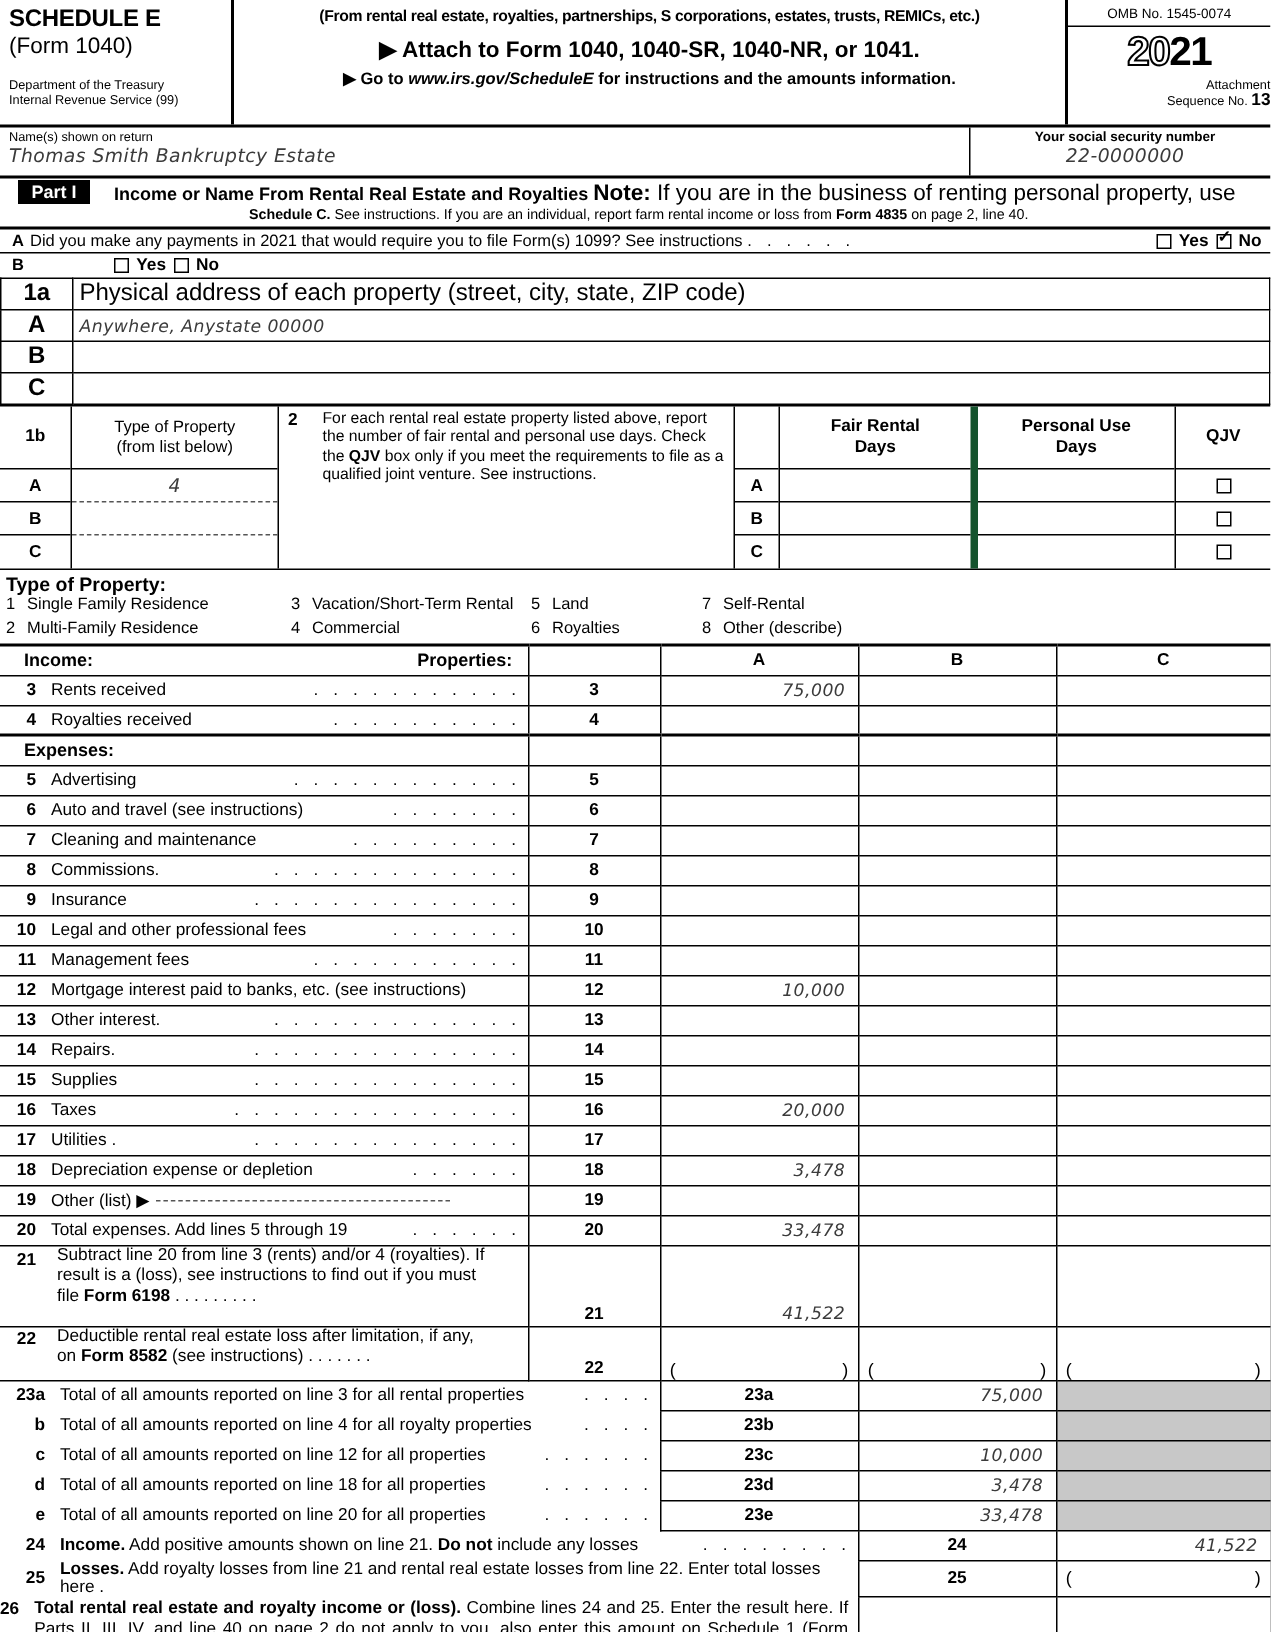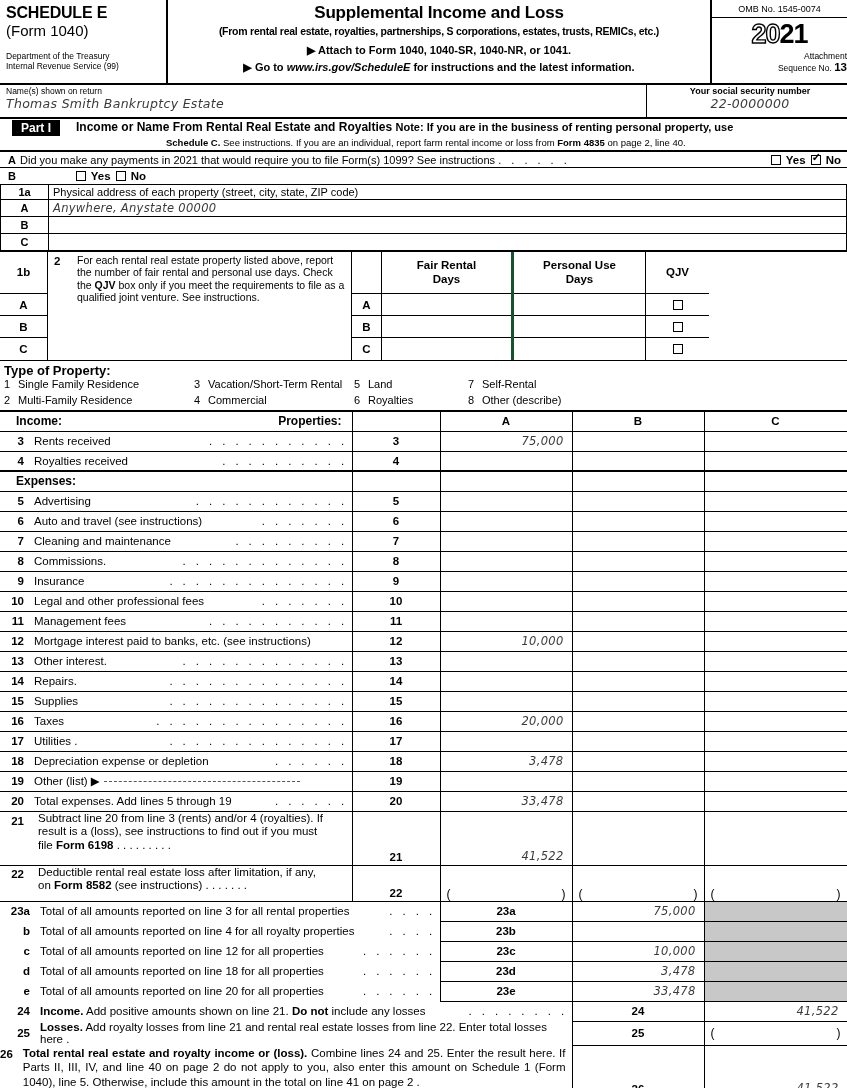--- a/index.html
+++ b/index.html
@@ -6,28 +6,28 @@
   html, body { margin:0; padding:0; background:#fff; }
   body {
     width:847px; height:1088px;
     font-family:"Liberation Sans", sans-serif;
     color:#000; font-size:11px; position:relative;
   }
   .form { width:847px; height:1088px; position:relative; }
 
   
   .header { display:flex; border-bottom:2px solid #000; height:85px; }
-  .hdr-left { width:168px; padding:4px 4px 0 6px; border-right:2px solid #000; }
+  .hdr-left { width:156px; padding:4px 4px 0 6px; border-right:2px solid #000; }
   .hdr-left .sched { font-size:16px; font-weight:bold; letter-spacing:-0.2px; line-height:1.12; }
   .hdr-left .f1040 { font-size:15px; font-weight:normal; line-height:1.15; }
   .hdr-left .dept { font-size:8.5px; line-height:1.18; margin-top:12px; }
   .hdr-mid { flex:1; text-align:center; padding-top:3px; border-right:2px solid #000; }
   .hdr-mid .title { font-size:17px; font-weight:bold; letter-spacing:-0.2px; }
   .hdr-mid .sub { font-size:10.5px; font-weight:bold; margin-top:2px; letter-spacing:-0.25px; }
-  .hdr-mid .attach { font-size:11px; font-weight:bold; margin-top:7px; }
+  .hdr-mid .attach { font-size:15px; font-weight:bold; margin-top:7px; }
   .hdr-mid .goto { font-size:11px; font-weight:bold; margin-top:4px; }
   .hdr-mid .goto i { font-style:italic; }
   .hdr-right { width:135px; text-align:center; }
   .hdr-right .omb { font-size:9px; padding:4px 0 3px; border-bottom:1px solid #000; }
   .yearline { font-size:27px; font-weight:bold; line-height:1; margin-top:3px; letter-spacing:-1px; }
   .yearline .hollow { color:#fff; -webkit-text-stroke:1.4px #000; }
   .hdr-right .attseq { font-size:8.5px; line-height:1.2; margin-top:3px; text-align:right; padding-left:10px; }
   .hdr-right .attseq b { font-size:11.5px; }
 
   
@@ -35,45 +35,45 @@
   .name-left { flex:1; border-right:1px solid #000; padding:1px 0 0 6px; }
   .name-right { width:200px; padding:1px 0 0 6px; text-align:center; }
   .cap { font-size:8.5px; }
   .cap-b { font-size:9px; font-weight:bold; }
   .handwrite { font-family:"DejaVu Sans", sans-serif; font-style:italic; font-size:12.5px; color:#3b3b3b; letter-spacing:0.3px; }
 
   
   .partrow { display:flex; padding:1px 0 0 0; }
   .partbadge { background:#000; color:#fff; font-weight:bold; font-size:12px; padding:1px 9px 2px; margin-left:12px; height:16px; line-height:14px; }
   .part-title { font-weight:bold; font-size:12px; margin-left:16px; }
-  .part-note { font-size:11px; font-weight:bold; }
+  .part-note { font-size:15px; font-weight:normal; }
   .part-line2 { font-size:9.5px; margin:1px 0 2px 166px; }
 
   .qrow { display:flex; align-items:center; font-size:11px; height:17px; border-top:1px solid #000; }
   .qrow.first { border-top:2px solid #000; }
   .qletter { font-weight:bold; width:20px; text-align:right; padding-right:4px; }
   .qtext { flex:1; }
   .dots { letter-spacing:3.5px; }
   .chk { display:inline-block; width:10px; height:10px; border:1.2px solid #000; vertical-align:-1px; position:relative; }
   .chk.checked::after { content:"✓"; position:absolute; left:0px; top:-4px; font-size:11px; line-height:11px; }
   .ynpair { width:132px; display:flex; justify-content:flex-end; align-items:center; gap:5px; font-weight:bold; font-size:11.5px; padding-right:6px; }
 
   
   .tbl { border-collapse:collapse; width:847px; }
-  .tbl td { border:1px solid #000; font-size:11px; padding:1px 4px; }
+  .tbl td { border:1px solid #000; font-size:16px; padding:1px 4px; }
   .lbl-col { width:48px; text-align:center; font-weight:bold; }
   .r-addr { height:17px; }
 
   
   .b1b { display:flex; border-top:1px solid #000; border-bottom:1px solid #000; }
   .c-1b { width:48px; border-right:1px solid #000; }
   .c-type { width:138px; border-right:1px solid #000; }
   .c-2 { width:304px; border-right:1px solid #000; padding:2px 4px 0 5px; position:relative; }
   .c-abc { width:30px; border-right:1px solid #000; }
-  .c-frd { width:132px; border-right:3px solid #14532d; }
+  .c-frd { width:132px; border-right:5px solid #14532d; }
   .c-pud { width:132px; border-right:1px solid #000; }
   .c-qjv { width:63px; }
   .hdrcell { height:42px; display:flex; align-items:center; justify-content:center; text-align:center; font-weight:bold; font-size:11.5px; line-height:1.15; border-bottom:1px solid #000; }
   .hdrcell.plain { font-weight:normal; font-size:11px; }
   .cellrow { height:22px; display:flex; align-items:center; justify-content:center; font-weight:bold; font-size:11.5px; border-bottom:1px solid #000; }
   .cellrow:last-child { border-bottom:none; }
   .cellrow.dashed { border-bottom:1px dashed #555; }
   .cellrow.nob { border-bottom:none; }
   .c-2 .num2 { font-weight:bold; font-size:11.5px; position:absolute; left:6px; top:3px; }
   .c-2 .txt2 { font-size:10.5px; line-height:1.18; margin-left:24px; }
@@ -119,24 +119,23 @@
 <div class="form">
 
   <div class="header">
     <div class="hdr-left">
       <div class="sched">SCHEDULE E</div>
       <div class="f1040">(Form 1040)</div>
       <div class="dept">Department of the Treasury</div>
       <div class="dept" style="margin-top:0">Internal Revenue Service (99)</div>
     </div>
     <div class="hdr-mid">
-      <div class="title">Supplemental Income and Loss</div>
       <div class="sub">(From rental real estate, royalties, partnerships, S corporations, estates, trusts, REMICs, etc.)</div>
       <div class="attach">▶ Attach to Form 1040, 1040-SR, 1040-NR, or 1041.</div>
-      <div class="goto"><span>▶ Go to </span><i>www.irs.gov/ScheduleE</i><span> for instructions and the latest information.</span></div>
+      <div class="goto"><span>▶ Go to </span><i>www.irs.gov/ScheduleE</i><span> for instructions and the amounts information.</span></div>
     </div>
     <div class="hdr-right">
       <div class="omb">OMB No. 1545-0074</div>
       <div class="yearline"><span class="hollow">20</span><span>21</span></div>
       <div class="attseq">
         <span>Attachment</span><br>
         <span>Sequence No.</span>
         <b>13</b>
       </div>
     </div>
@@ -209,20 +208,31 @@
     </tr>
   </tbody>
     </table>
 
   <div class="b1b">
     <div class="c-1b">
       <div class="hdrcell">1b</div>
       <div class="cellrow">A</div>
       <div class="cellrow">B</div>
       <div class="cellrow nob">C</div>
+    </div>
+    <div class="c-type">
+      <div class="hdrcell plain">
+        <div>
+          <div>Type of Property</div>
+          <div>(from list below)</div>
+        </div>
+      </div>
+      <div class="cellrow dashed handwrite" style="font-weight:normal;font-size:12.5px">4</div>
+      <div class="cellrow dashed handwrite" style="font-weight:normal;font-size:12.5px"></div>
+      <div class="cellrow nob handwrite" style="font-weight:normal;font-size:12.5px"></div>
     </div>
     <div class="c-2">
       <span class="num2">2</span>
       <div class="txt2"><span>For each rental real estate property listed above, report the number of fair rental and personal use days. Check the </span><b>QJV</b><span> box only if you meet the requirements to file as a qualified joint venture. See instructions.</span></div>
     </div>
     <div class="c-abc">
       <div class="hdrcell"></div>
       <div class="cellrow">A</div>
       <div class="cellrow">B</div>
       <div class="cellrow nob">C</div>

